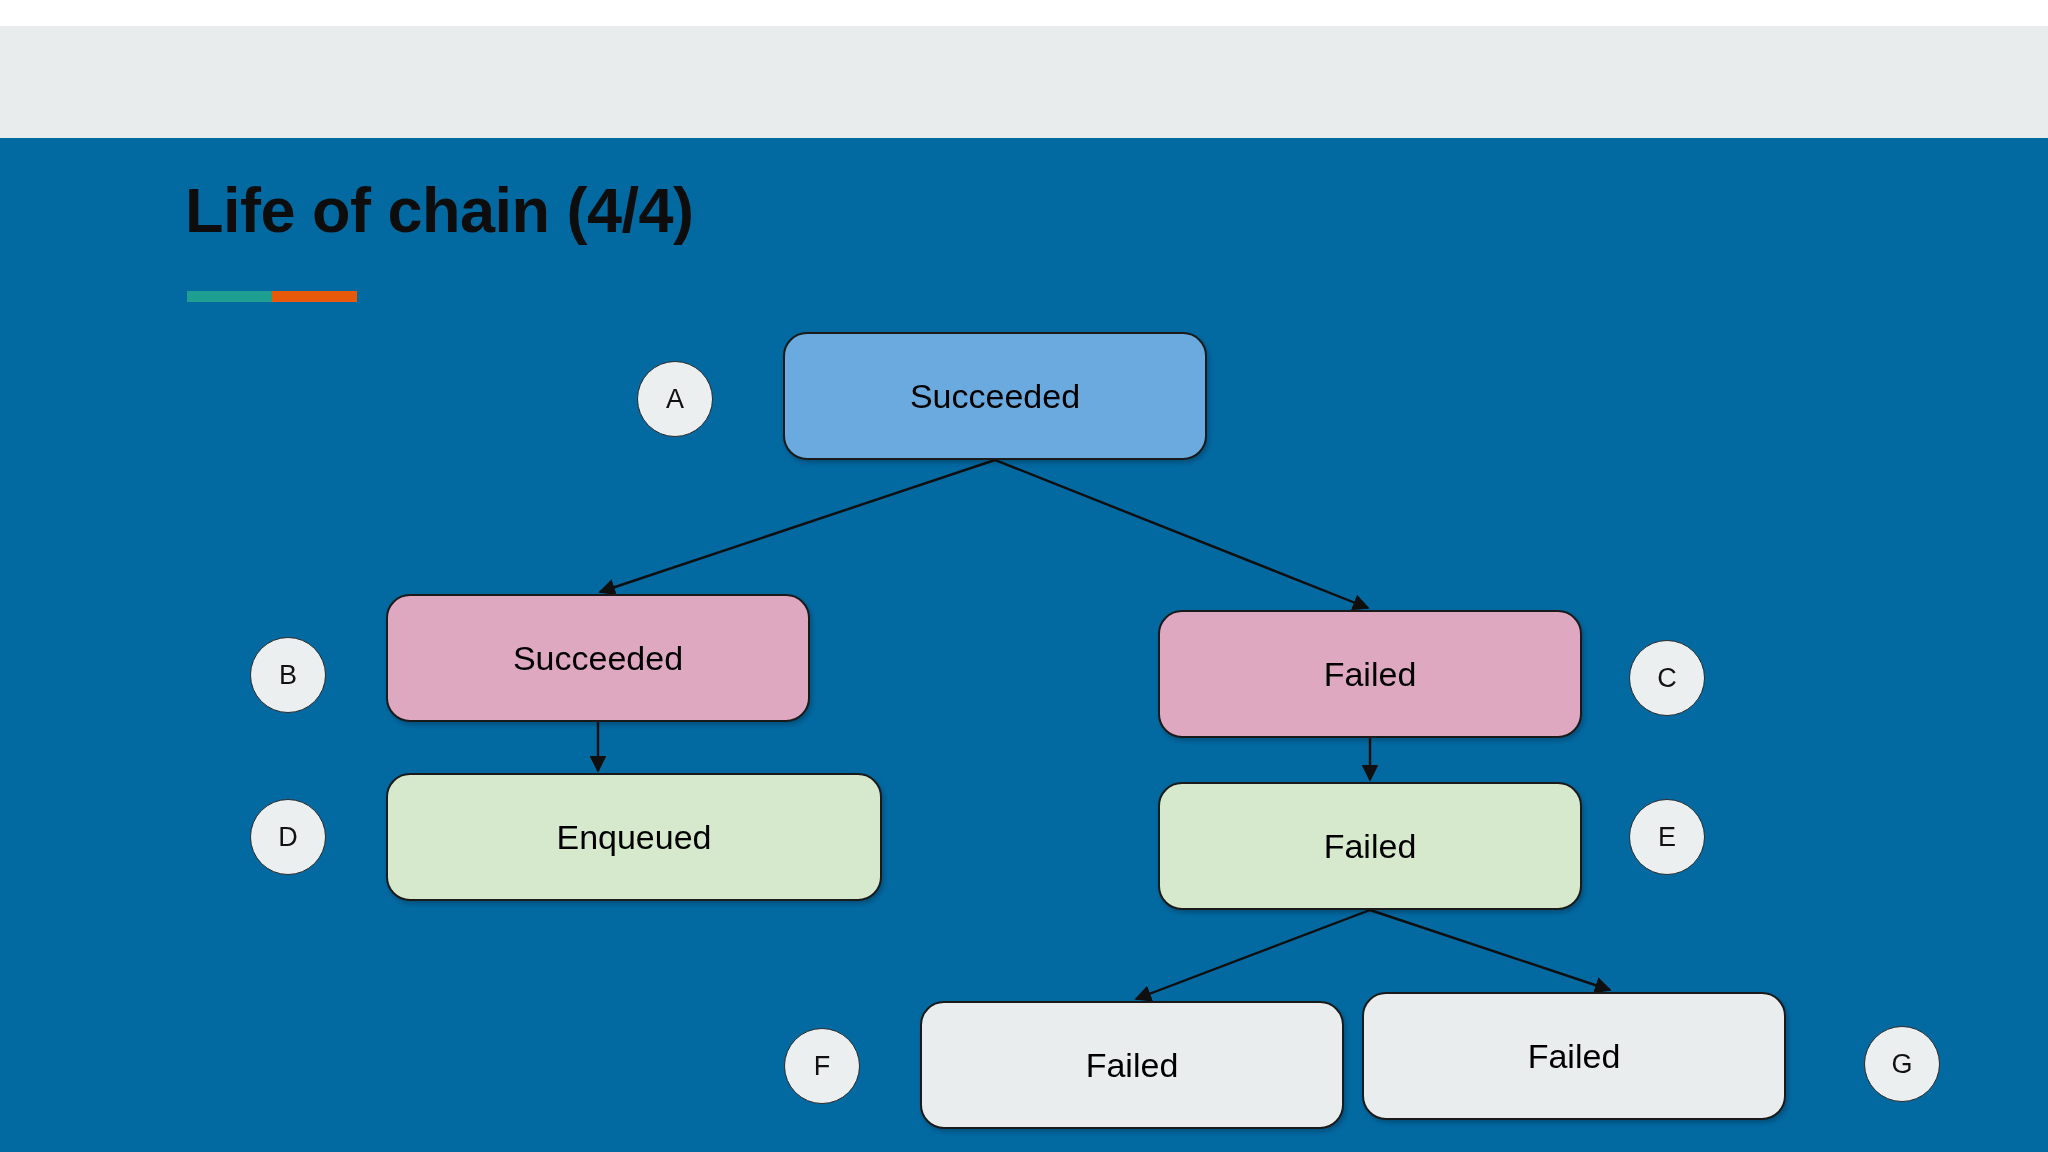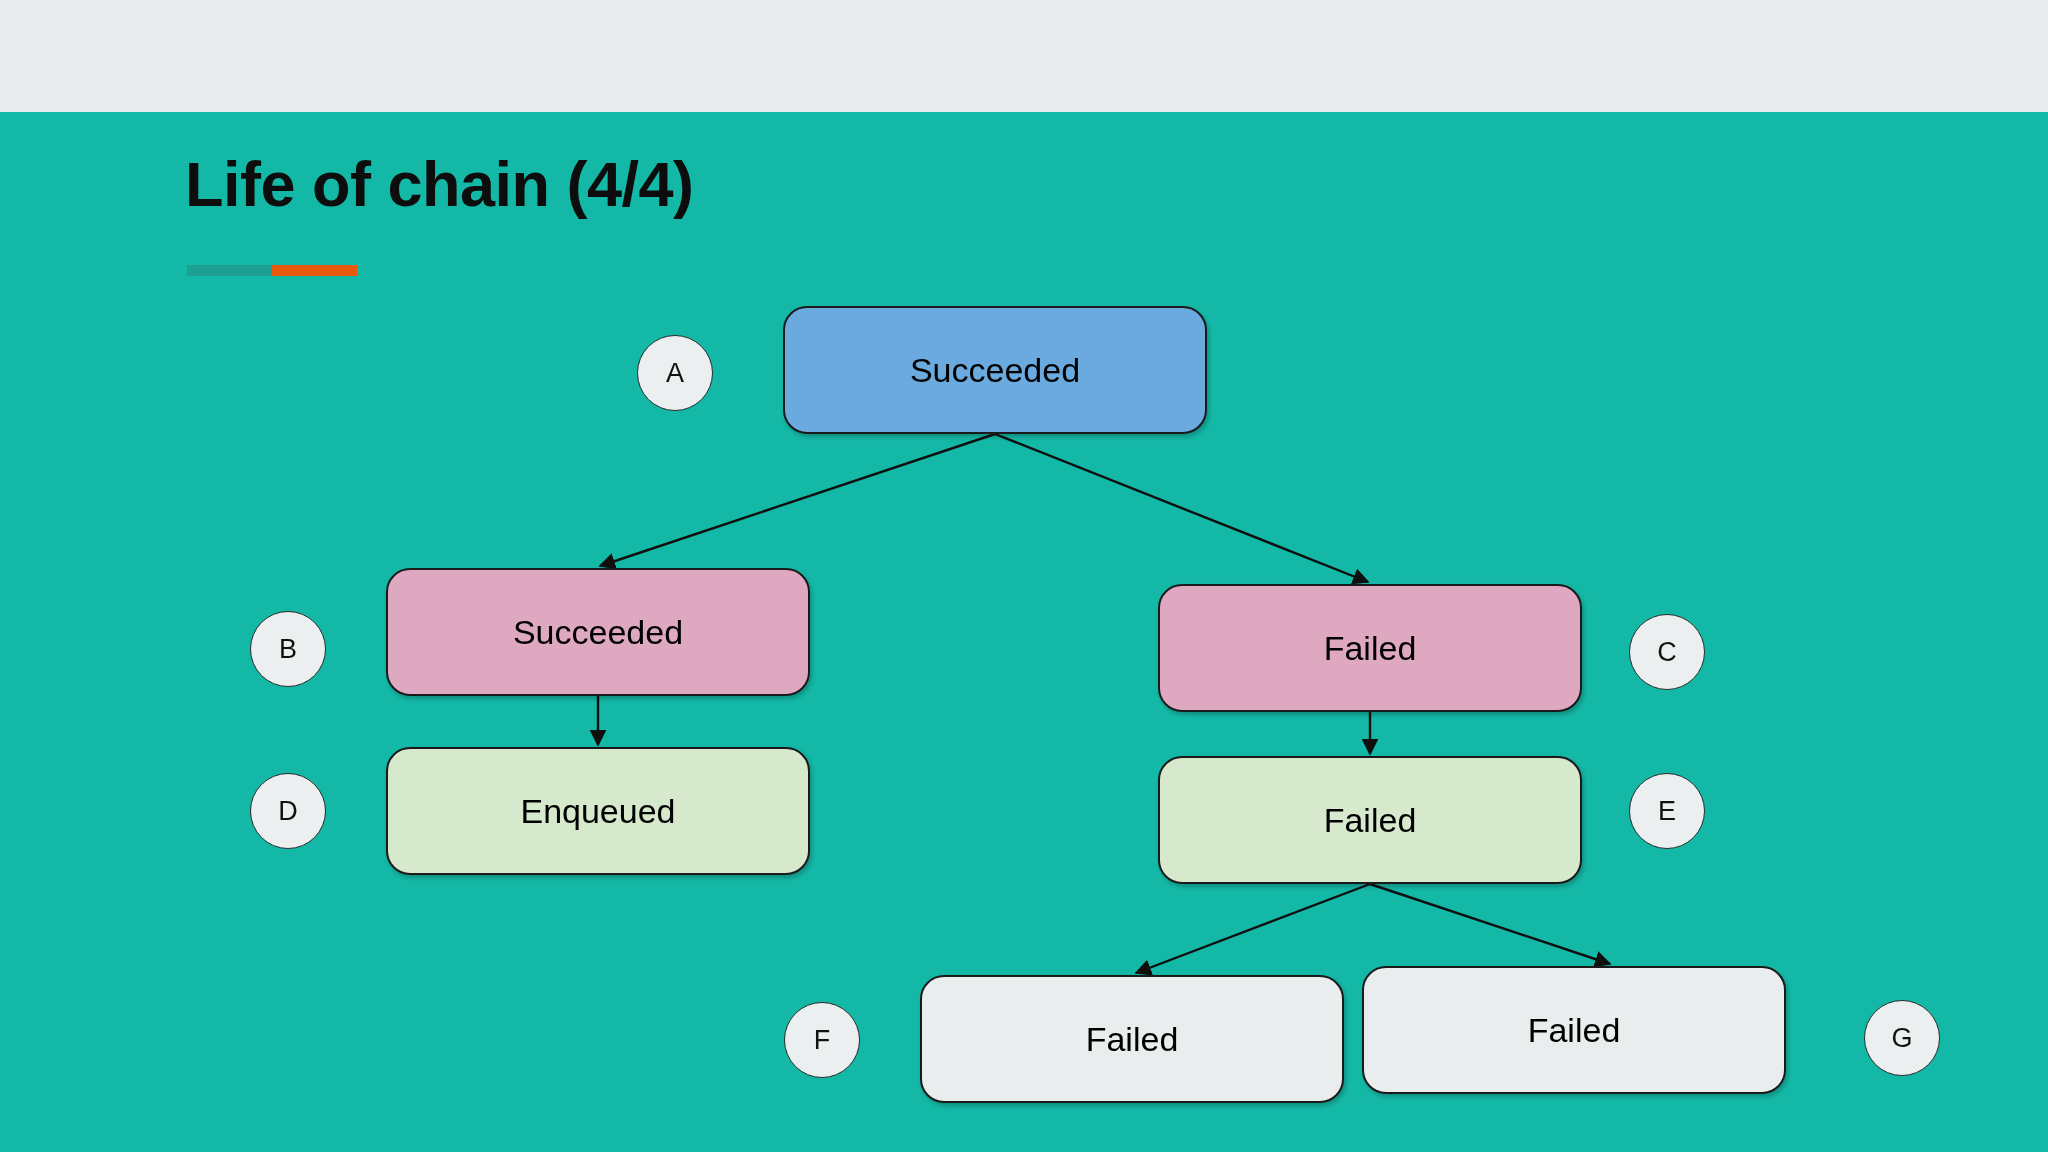--- a/index.html
+++ b/index.html
@@ -12,21 +12,22 @@
     height: 1152px;
     position: relative;
     overflow: hidden;
     font-family: "Liberation Sans", sans-serif;
   }
 
   
   #slide {
     position: absolute;
     inset: 0;
-    background: #14b8a6;
+    background: #0369a1;
+    margin-top: 26px;
   }
   #top-band {
     position: absolute;
     left: 0;
     top: 0;
     width: 2048px;
     height: 112px;
     background: #e8ecec;
   }
 
@@ -160,21 +161,21 @@
     <div class="node node-pink" style="left:1158px; top:584px; width:424px; height:128px;">
       <span>Failed</span>
     </div>
     <div class="badge" style="left:1629px; top:614px;">
       <span>C</span>
     </div>
 
     <div class="badge" style="left:250px; top:773px;">
       <span>D</span>
     </div>
-    <div class="node node-green" style="left:386px; top:747px; width:424px; height:128px;">
+    <div class="node node-green" style="left:386px; top:747px; width:496px; height:128px;">
       <span>Enqueued</span>
     </div>
 
     <div class="node node-green" style="left:1158px; top:756px; width:424px; height:128px;">
       <span>Failed</span>
     </div>
     <div class="badge" style="left:1629px; top:773px;">
       <span>E</span>
     </div>
 

